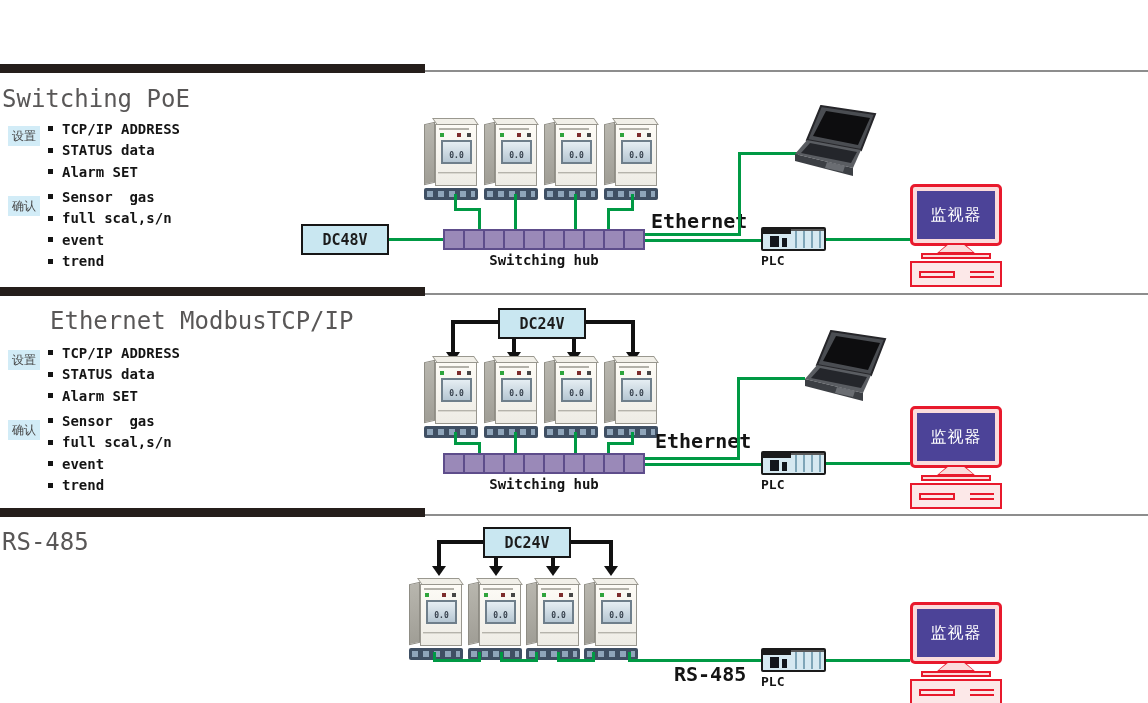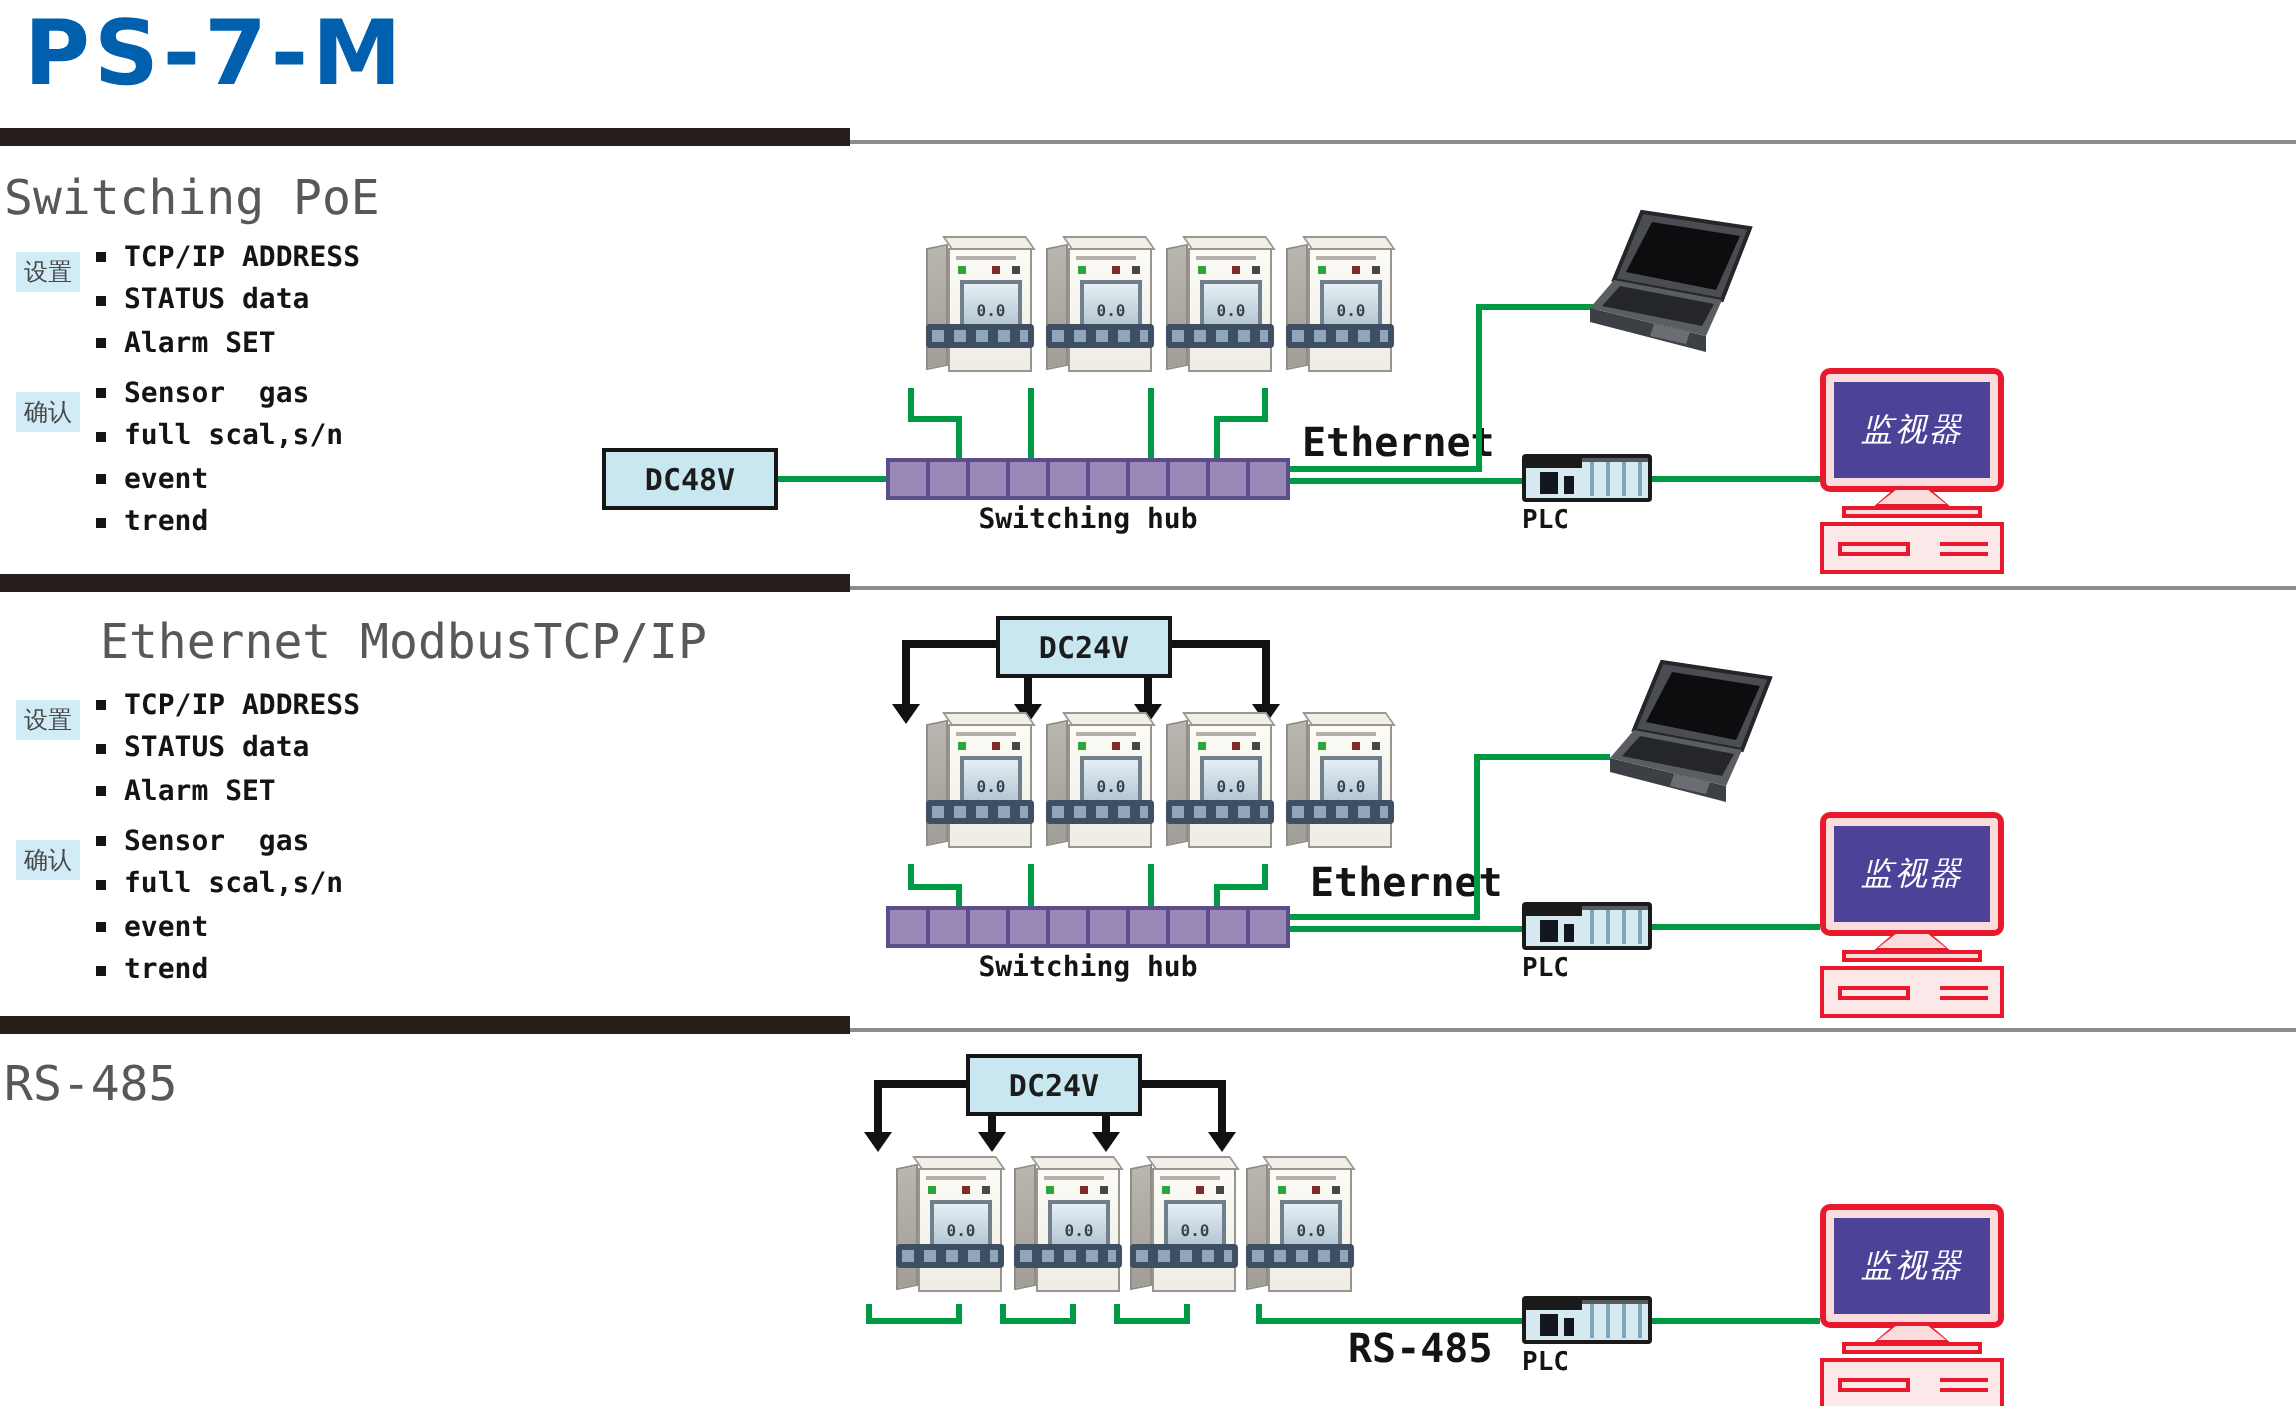--- a/index.html
+++ b/index.html
@@ -34,21 +34,21 @@
   
   .dcbox{position:absolute;width:88px;height:31px;background:var(--power-bg);border:2px solid #161616;
          display:flex;align-items:center;justify-content:center;font-size:15px;font-weight:700;color:#1c1c1c;}
   
   .hub{position:absolute;width:202px;height:21px;display:flex;background:var(--hub);border:2px solid var(--hub-br);}
   .hub i{flex:1;border-right:2px solid var(--hub-br);}
   .hub i:last-child{border-right:none;}
   .hublabel{position:absolute;width:202px;text-align:center;font-size:14px;font-weight:700;color:var(--ink);}
   .netlabel{position:absolute;font-size:20px;font-weight:700;color:var(--ink);}
   
-  .device{position:absolute;width:54px;height:56px;margin-left:39px;}
+  .device{position:absolute;width:54px;height:82px;}
   .d-cap{position:absolute;left:8px;top:0;width:42px;height:7px;background:#f1efe8;border:1px solid #9a988f;
          transform:skewX(35deg);transform-origin:0 0;}
   .d-side{position:absolute;left:0;top:5px;width:11px;height:61px;background:linear-gradient(#b8b6ae,#a09e96);
           transform:skewY(-12deg);border:1px solid #8f8d85;}
   .d-face{position:absolute;left:11px;top:6px;width:42px;height:62px;
           background:linear-gradient(180deg,#fdfbf6,#eeece5);border:1px solid #98968e;}
   .d-hdr{position:absolute;left:3px;top:3px;width:30px;height:2px;background:#b3b1a9;}
   .d-led{position:absolute;left:4px;top:8px;width:4px;height:4px;background:#2fa43c;}
   .d-dotA{position:absolute;left:21px;top:8px;width:4px;height:4px;background:#7d2c2c;}
   .d-dotB{position:absolute;left:31px;top:8px;width:4px;height:4px;background:#474747;}
@@ -64,41 +64,40 @@
   .p-box{position:relative;width:65px;height:24px;background:var(--plc-bg);border:2px solid #1a1a1a;border-radius:2px;}
   .p-strip{position:absolute;left:0;top:0;width:28px;height:5px;background:#1a1a1a;}
   .p-top{position:absolute;left:28px;top:0;width:33px;height:2px;background:#5a5a5a;}
   .p-m1{position:absolute;left:7px;top:7px;width:9px;height:11px;background:#13161c;}
   .p-m2{position:absolute;left:19px;top:9px;width:5px;height:9px;background:#13161c;}
   .p-d{position:absolute;top:2px;width:2px;height:17px;background:#7fa6b8;}
   .p-label{margin-top:2px;font-size:13px;font-weight:700;color:var(--ink);}
   
   .monitor{position:absolute;width:93px;height:101px;}
   .m-frame{position:absolute;left:0;top:0;width:92px;height:62px;border:3px solid var(--red);
-           background:var(--pink);border-radius:5px;font-style:italic;}
+           background:var(--pink);border-radius:5px;}
   .m-screen{position:absolute;left:4px;top:4px;right:4px;bottom:4px;background:var(--screen);color:#fff;
             display:flex;align-items:center;justify-content:center;font-size:16px;letter-spacing:1px;
             font-family:"DejaVu Sans",sans-serif;}
   .m-neck{position:absolute;left:26px;top:61px;width:40px;height:9px;background:var(--red);
           clip-path:polygon(26% 0,74% 0,100% 100%,0 100%);}
   .m-neck:after{content:"";position:absolute;left:3px;top:0;right:3px;bottom:2px;background:var(--pink);
           clip-path:polygon(26% 0,74% 0,100% 100%,0 100%);}
   .m-bar{position:absolute;left:11px;top:69px;width:70px;height:6px;border:2px solid var(--red);background:var(--pink);}
   .m-kbd{position:absolute;left:0;top:77px;width:92px;height:26px;border:2px solid var(--red);background:#fce8e8;}
   .k-slot{position:absolute;left:7px;top:8px;width:36px;height:7px;border:2px solid var(--red);background:#fce8e8;}
   .k-l1{position:absolute;left:58px;top:8px;width:24px;height:2px;background:var(--red);}
   .k-l2{position:absolute;left:58px;top:13px;width:24px;height:2px;background:var(--red);}
   .laptop{position:absolute;width:100px;height:82px;}
 </style>
 </head>
 <body>
 
 <div class="canvas">
 
-  <div class="brand">PS-7-M</div>
   <div class="rule" style="left:0;top:64px;width:425px;"></div>
   <div class="thin" style="left:425px;top:70px;width:723px;"></div>
 
   <div>
     <div class="sec-title" style="left:2px;top:85px;">Switching PoE</div>
 
     <div class="badge" style="left:8px;top:126px;">设置</div>
     <div class="bullets" style="top:118px;">
       <div class="bi"><i class="dot"></i><span>TCP/IP ADDRESS</span></div>
       <div class="bi"><i class="dot"></i><span>STATUS data</span></div>

